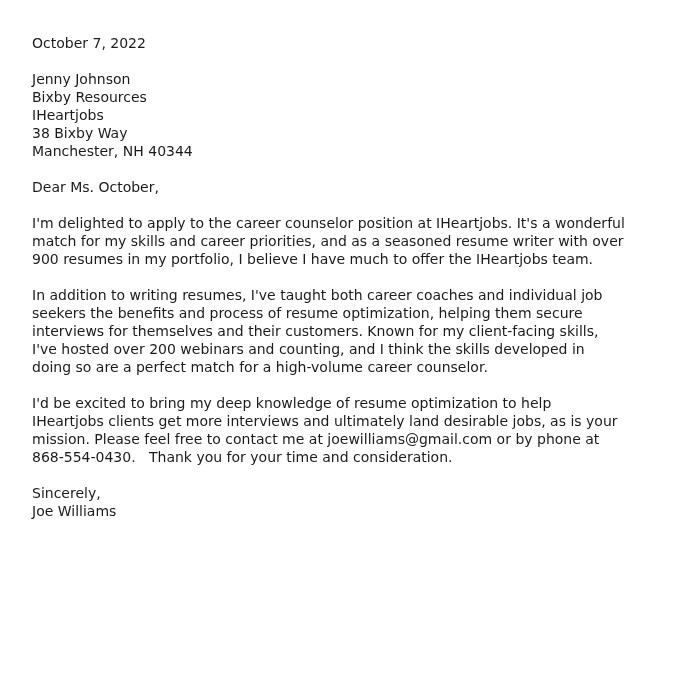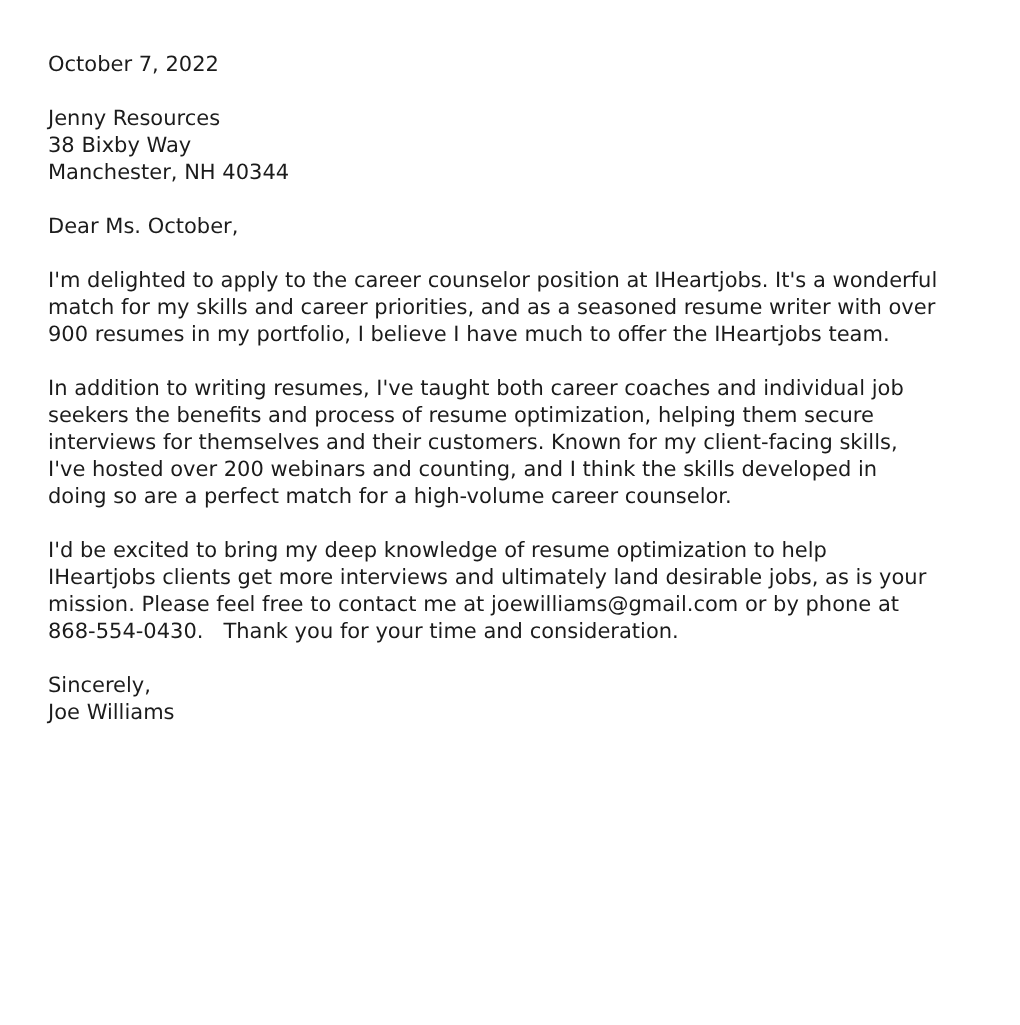--- a/index.html
+++ b/index.html
@@ -39,21 +39,23 @@
 </head>
 <body>
 
 <div class="letter">
 
   <div class="block">
     <div class="line">October 7, 2022</div>
   </div>
 
   <div class="block">
-    <div class="line">Jenny Resources</div>
+    <div class="line">Jenny Johnson</div>
+    <div class="line">Bixby Resources</div>
+    <div class="line">IHeartjobs</div>
     <div class="line">38 Bixby Way</div>
     <div class="line">Manchester, NH 40344</div>
   </div>
 
   <div class="block">
     <div class="line">Dear Ms. October,</div>
   </div>
 
   <div class="para">I'm delighted to apply to the career counselor position at IHeartjobs. It's a wonderful
 match for my skills and career priorities, and as a seasoned resume writer with over

